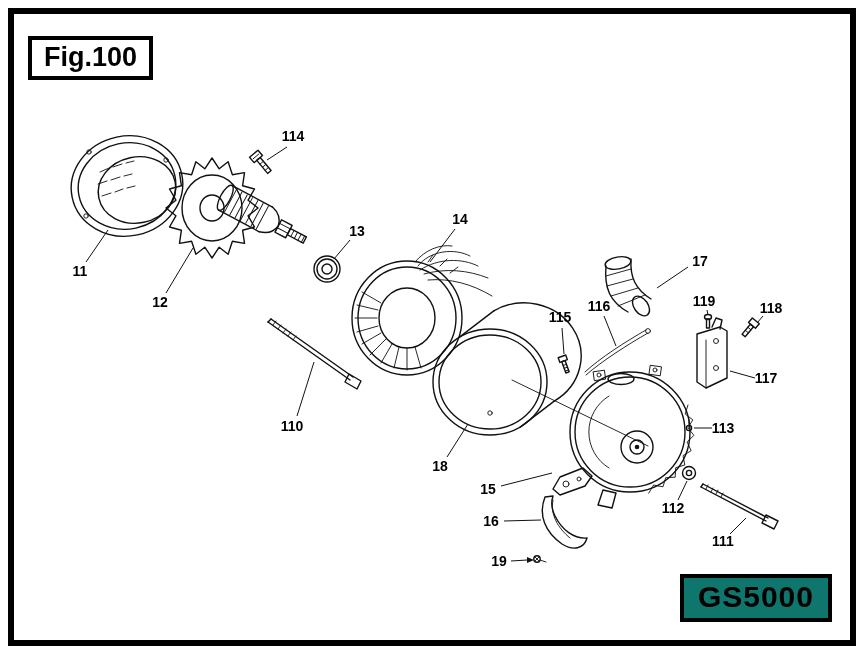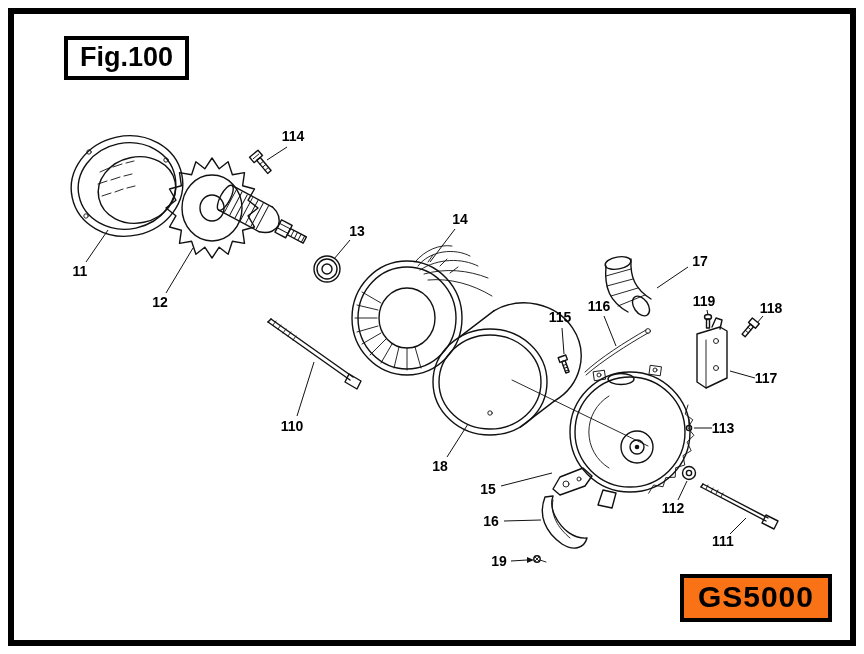--- a/index.html
+++ b/index.html
@@ -6,26 +6,26 @@
   .page {
     position:relative; width:864px; height:654px; background:#ffffff;
     font-family:"Liberation Sans", sans-serif; overflow:hidden;
   }
   .frame {
     position:absolute; inset:8px; border:6px solid #000; box-sizing:border-box;
   }
   .fig-box {
     position:absolute; left:28px; top:36px; border:4px solid #000;
     padding:1px 12px 3px 12px; font-size:27px; font-weight:bold; color:#000;
-    background:#fff; line-height:1.2;margin-left:36px;
+    background:#fff; line-height:1.2;
   }
   .model-box {
     position:absolute; right:32px; bottom:32px; border:4px solid #000;
     padding:1px 14px 3px 14px; font-size:30px; font-weight:bold; color:#000;
-    background:#f97316; letter-spacing:1px; line-height:1.2;
+    background:#0f766e; letter-spacing:1px; line-height:1.2;
   }
   svg.diagram { position:absolute; left:0; top:0; }
   .part-label {
     font-family:"Liberation Sans", sans-serif; font-size:14px; font-weight:bold;
     fill:#000; text-anchor:middle;
   }
   .ln   { stroke:#111; stroke-width:1.4; fill:none; stroke-linecap:round; stroke-linejoin:round; }
   .thin { stroke:#111; stroke-width:0.9; fill:none; stroke-linecap:round; }
   .leader { stroke:#111; stroke-width:1; fill:none; }
 </style>

